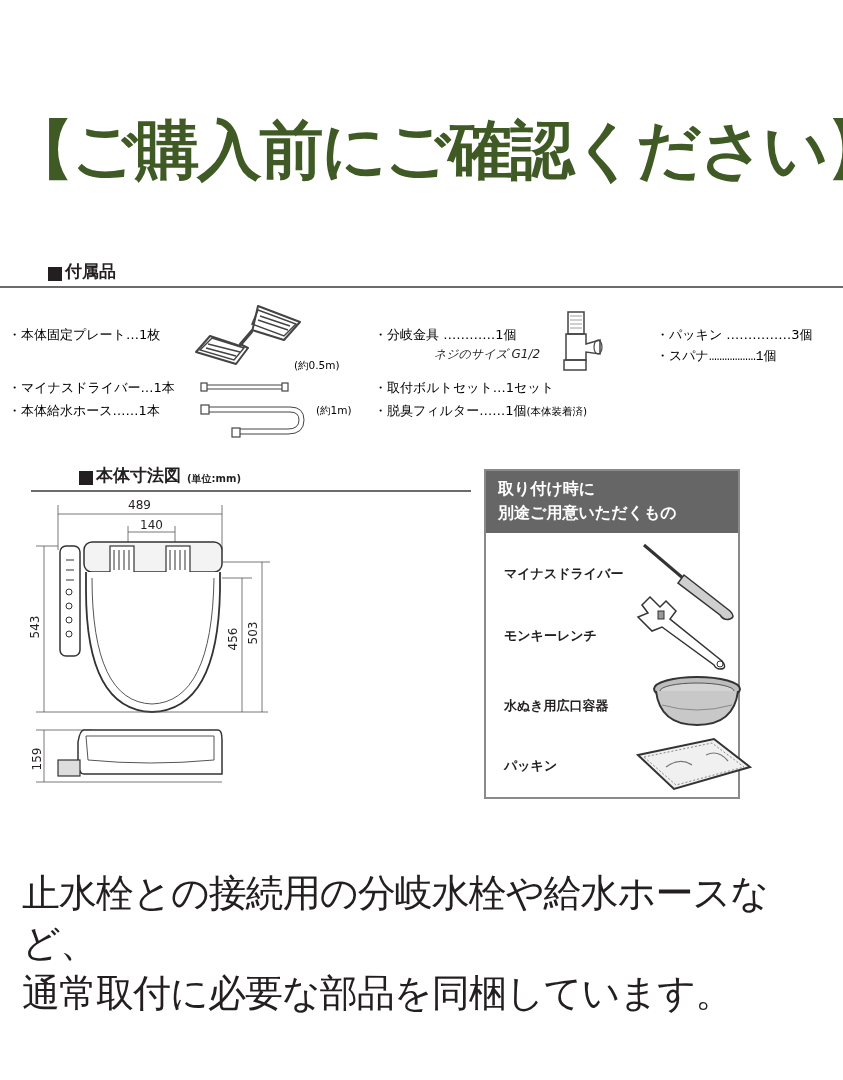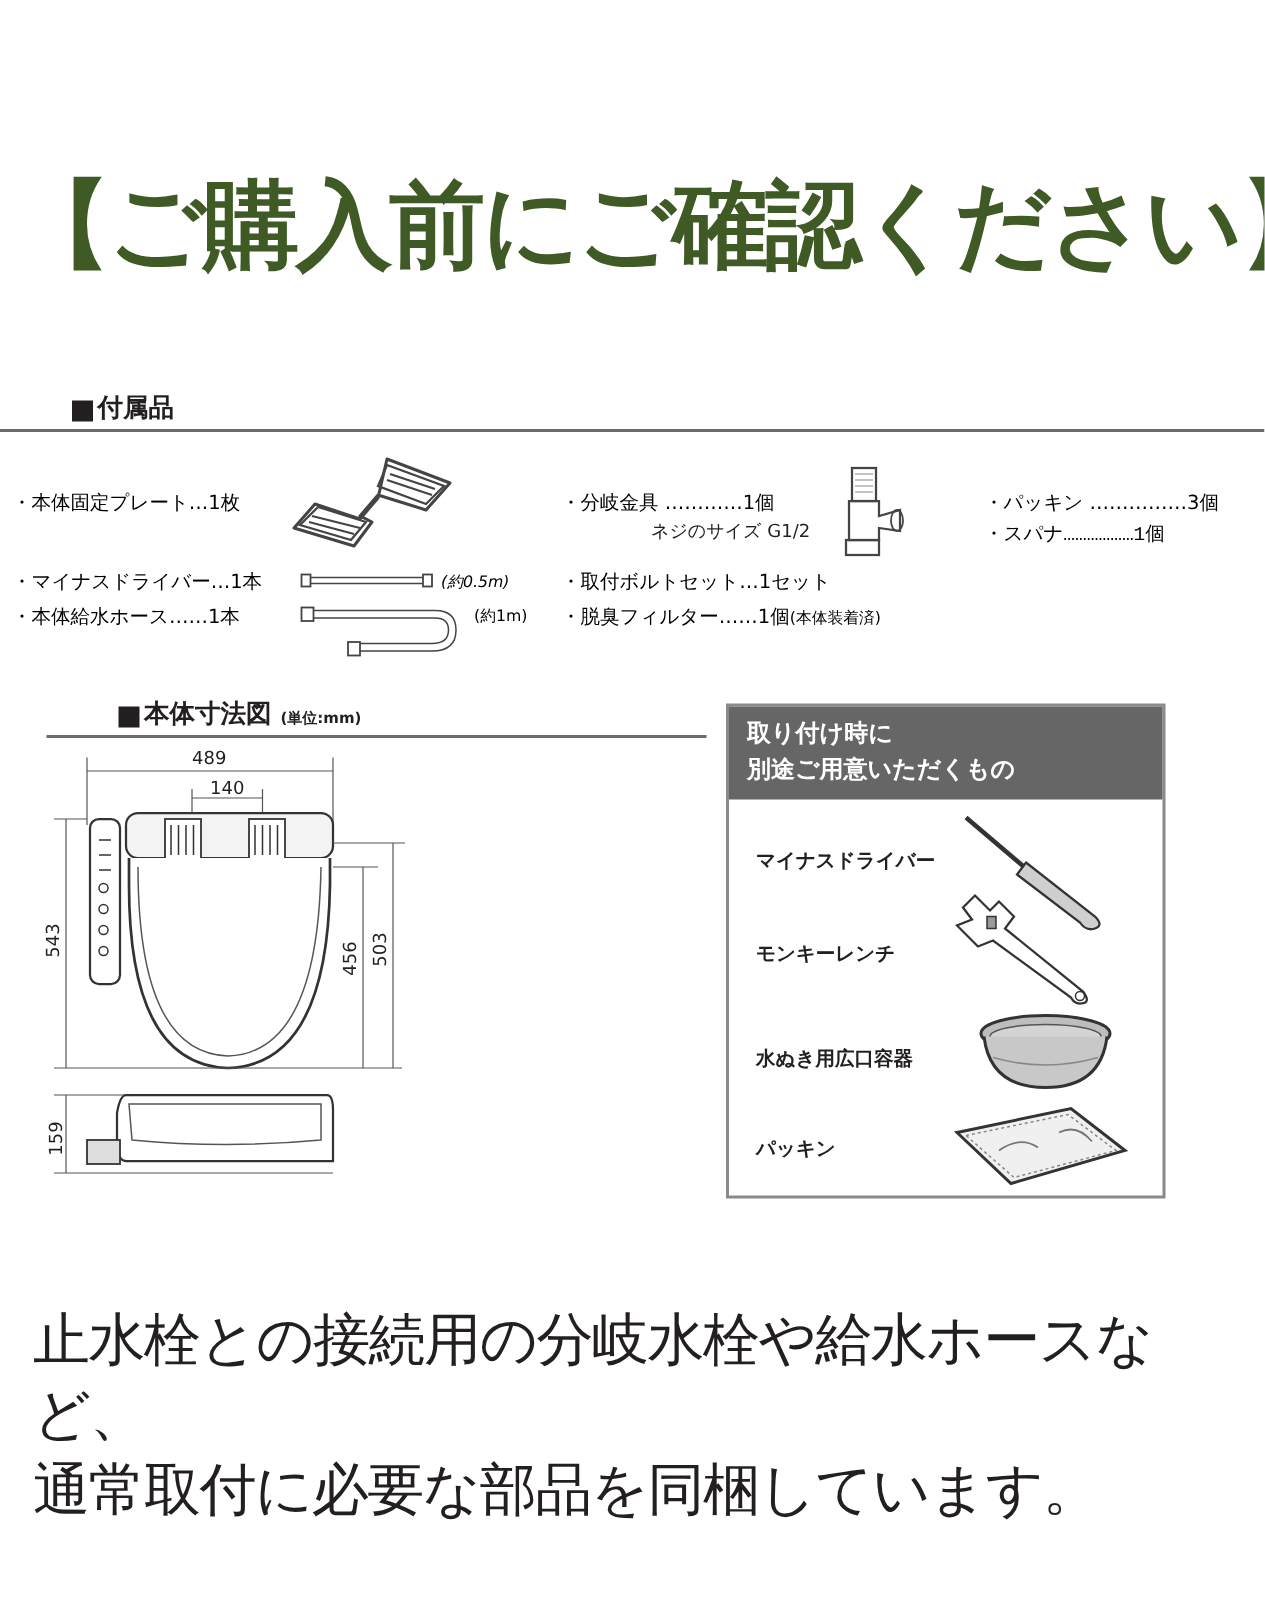--- a/index.html
+++ b/index.html
@@ -27,21 +27,21 @@
   .acc { position: absolute; font-size: 13px; white-space: nowrap; color: #000000; }
   .acc-sub { position: absolute; font-size: 12px; white-space: nowrap; color: #231f20; }
   .small { font-size: 10.5px; }
 
   svg { position: absolute; overflow: visible; }
 
   .dim-label { position: absolute; font-size: 12px; color: #231f20; white-space: nowrap; }
   .dim-label.rot { transform: rotate(-90deg); transform-origin: center; }
 
   .tools-box {
-    position: absolute; left: 484px; top: 469px; width: 293px; height: 330px;
+    position: absolute; left: 484px; top: 469px; width: 256px; height: 330px;
     border: 2px solid #8a8a8a; background: #fff;
   }
   .tools-head {
     background: #666666; color: #ffffff; font-size: 16px; font-weight: bold;
     line-height: 24px; padding: 6px 0 6px 12px; height: 62px;
   }
   .tool-label { position: absolute; font-size: 13px; font-weight: bold; color: #231f20; white-space: nowrap; }
 
   .footer-text {
     position: absolute; left: 22px; top: 868px; width: 820px;
@@ -69,33 +69,33 @@
   <path d="M64 16 L94 26 M62 20 L92 30" stroke="#444" stroke-width="1.5"></path>
 </svg>
 
 <div class="acc" style="left:8px; top:379px;">・マイナスドライバー…1本</div>
 <svg style="left:200px; top:380px;" width="90" height="14" viewBox="0 0 90 14">
   <rect x="1" y="3" width="6" height="8" fill="none" stroke="#444" stroke-width="1.2"></rect>
   <line x1="7" y1="5" x2="82" y2="5" stroke="#444" stroke-width="1"></line>
   <line x1="7" y1="9" x2="82" y2="9" stroke="#444" stroke-width="1"></line>
   <rect x="82" y="3" width="6" height="8" fill="none" stroke="#444" stroke-width="1.2"></rect>
 </svg>
-<div class="acc small" style="left:294px; top:381px;font-style:italic;">(約0.5m)</div>
+<div class="acc small" style="left:294px; top:359px;">(約0.5m)</div>
 
 <div class="acc" style="left:8px; top:402px;">・本体給水ホース……1本</div>
 <svg style="left:200px; top:402px;" width="110" height="40" viewBox="0 0 110 40">
   <rect x="1" y="3" width="8" height="9" fill="none" stroke="#444" stroke-width="1.2"></rect>
   <path d="M9 5 L90 5 Q104 5 104 18 Q104 32 88 32 L40 32" fill="none" stroke="#444" stroke-width="1"></path>
   <path d="M9 10 L90 10 Q99 10 99 18 Q99 27 88 27 L40 27" fill="none" stroke="#444" stroke-width="1"></path>
   <rect x="32" y="26" width="8" height="9" fill="none" stroke="#444" stroke-width="1.2"></rect>
 </svg>
 <div class="acc small" style="left:316px; top:404px;">(約1m)</div>
 
 <div class="acc" style="left:374px; top:326px;">・分岐金具 …………1個</div>
-<div class="acc-sub" style="left:434px; top:346px;">ネジのサイズ G1/2</div>
+<div class="acc-sub" style="left:434px; top:346px;font-style:italic;">ネジのサイズ G1/2</div>
 <svg style="left:562px; top:310px;" width="42" height="62" viewBox="0 0 42 62">
   <rect x="6" y="2" width="16" height="22" fill="none" stroke="#444" stroke-width="1.5"></rect>
   <path d="M8 6 L20 6 M8 10 L20 10 M8 14 L20 14 M8 18 L20 18" stroke="#888" stroke-width="0.8"></path>
   <path d="M4 24 L24 24 L24 34 L38 30 L38 44 L24 42 L24 50 L4 50 Z" fill="none" stroke="#444" stroke-width="1.5"></path>
   <ellipse cx="36" cy="37" rx="4" ry="7" fill="none" stroke="#444" stroke-width="1.2"></ellipse>
   <rect x="2" y="50" width="22" height="10" fill="none" stroke="#444" stroke-width="1.5"></rect>
 </svg>
 
 <div class="acc" style="left:374px; top:379px;">・取付ボルトセット…1セット</div>
 <div class="acc" style="left:374px; top:402px;">

